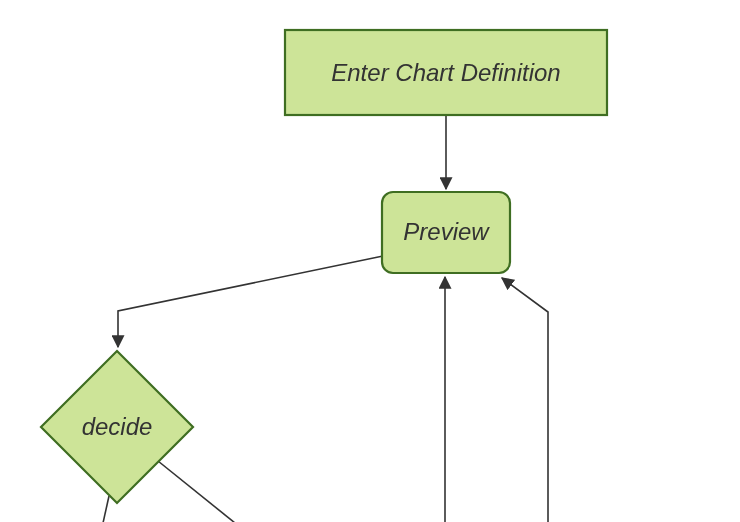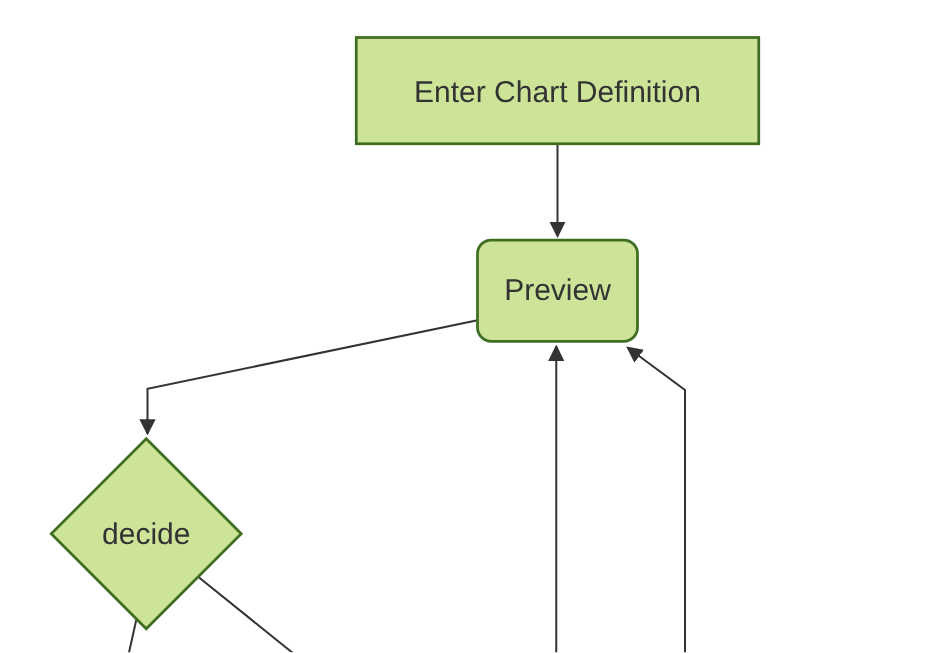--- a/index.html
+++ b/index.html
@@ -7,20 +7,21 @@
     padding: 0;
     background: #ffffff;
     font-family: "Liberation Sans", sans-serif;
   }
   .canvas {
     position: relative;
     width: 740px;
     height: 522px;
     background: #ffffff;
     overflow: hidden;
+    font-style: italic;
   }
   svg { display: block; }
   .edge {
     fill: none;
     stroke: #333333;
     stroke-width: 1.6px;
   }
   .node-shape {
     fill: #cde498;
     stroke: #3f6e22;

